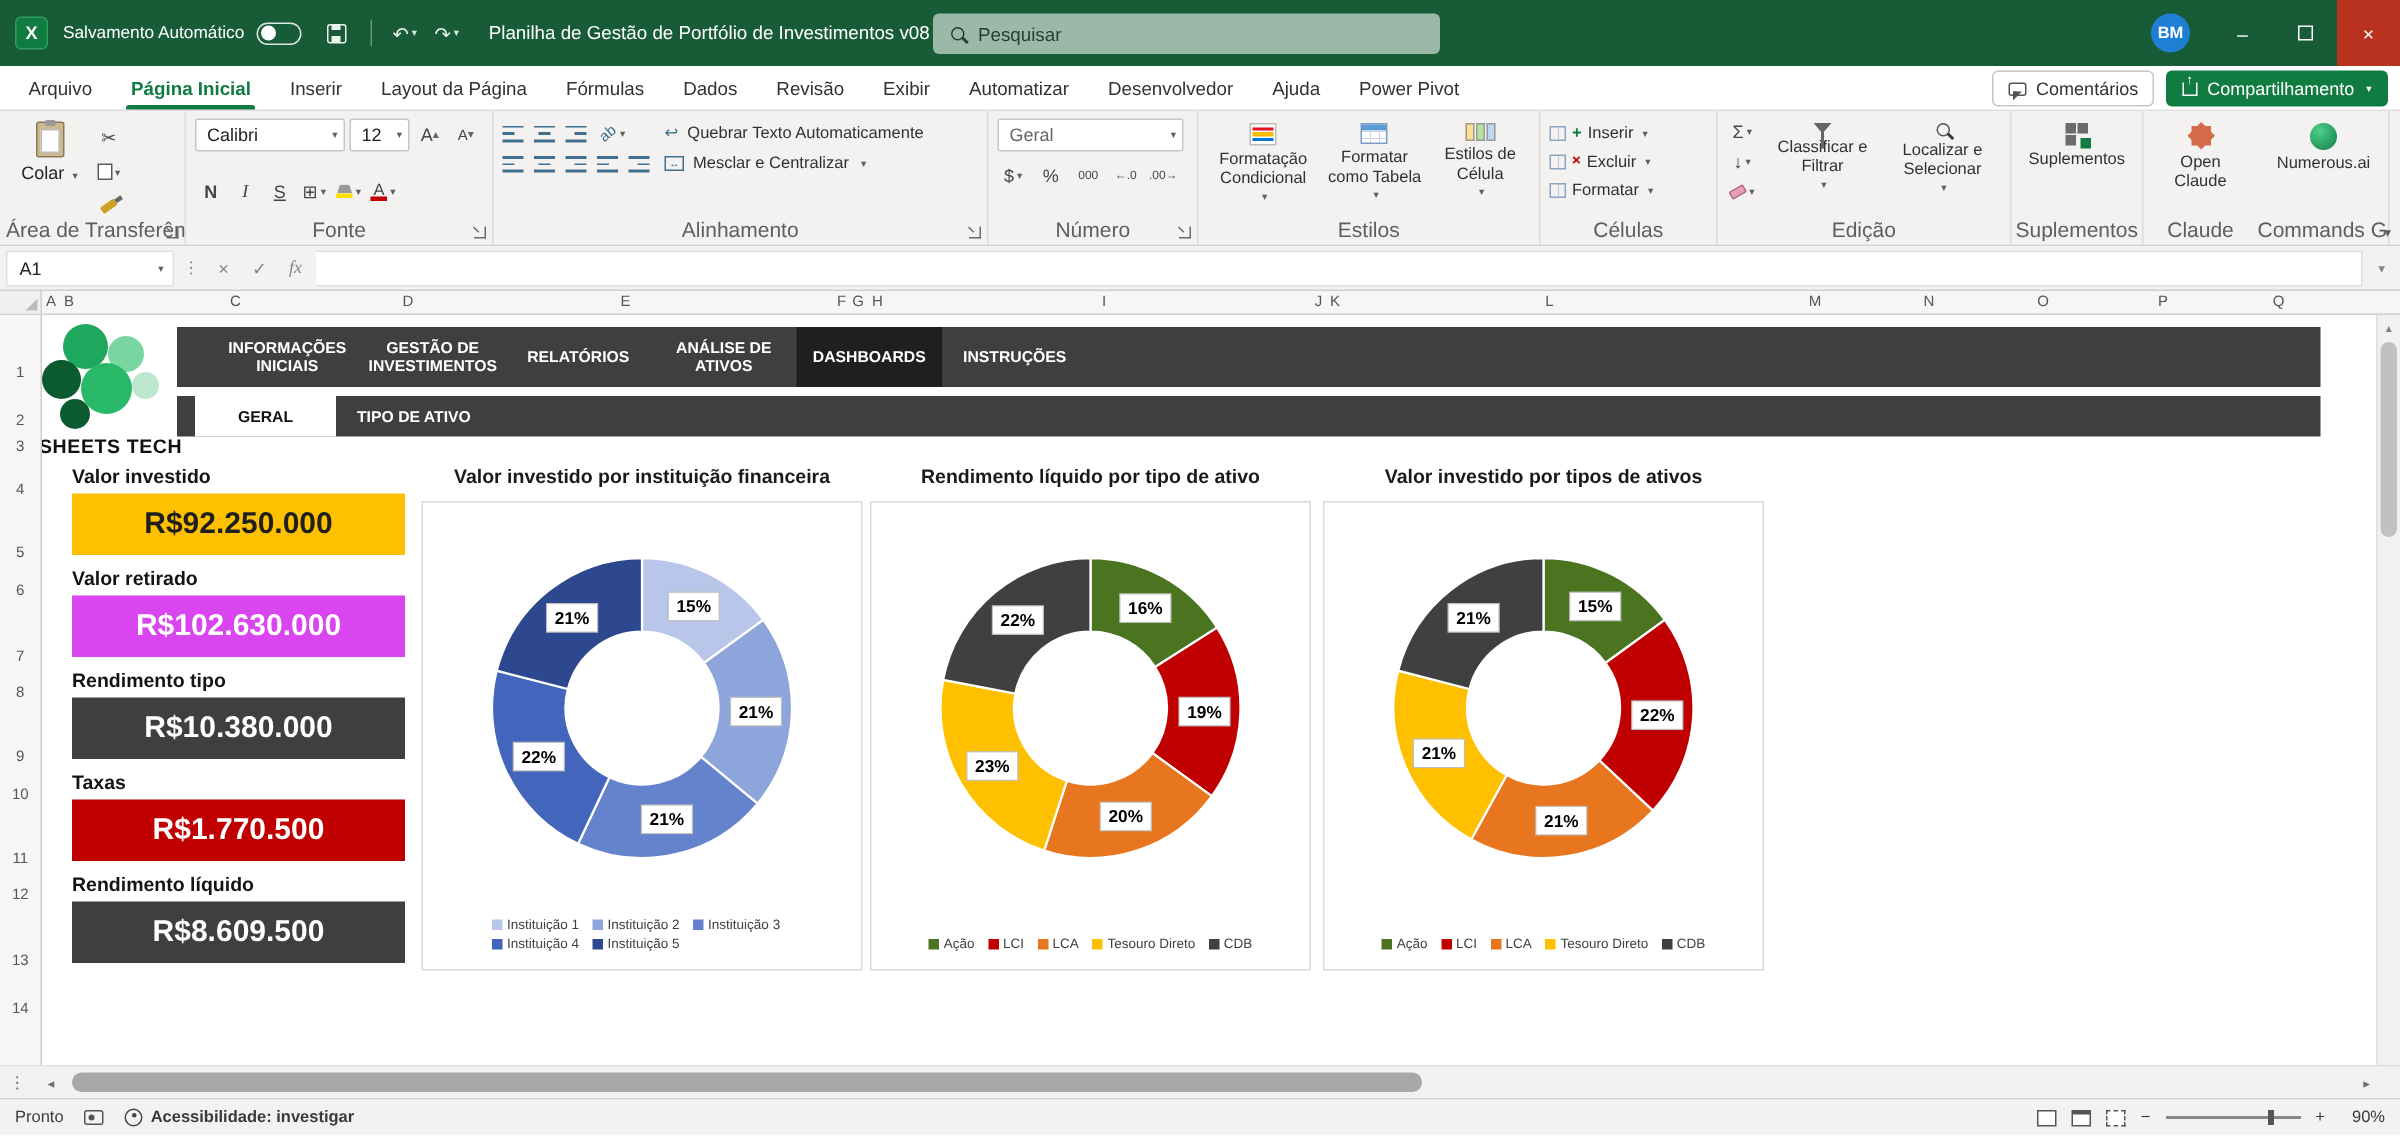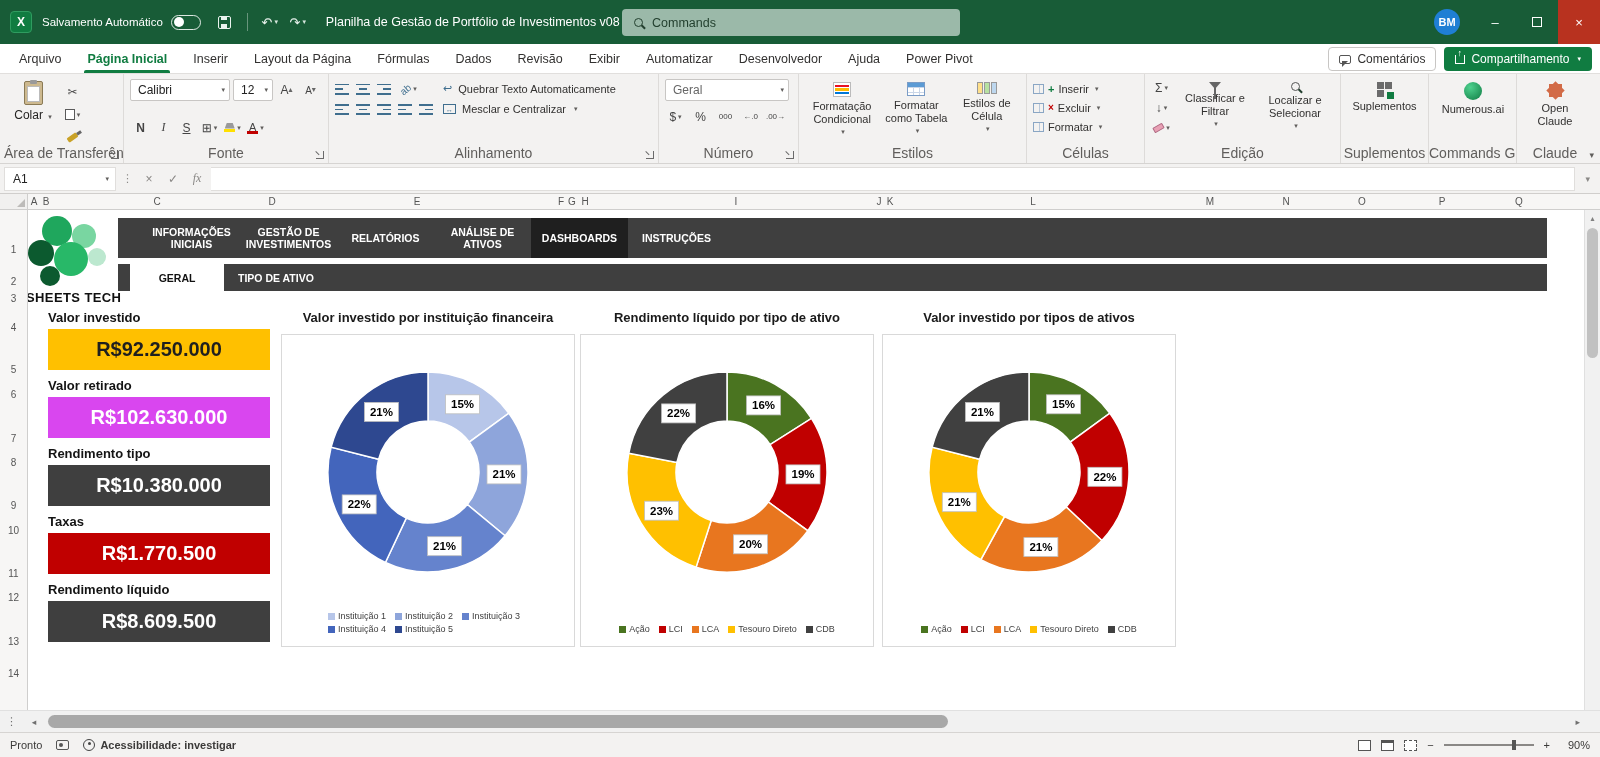--- a/index.html
+++ b/index.html
@@ -176,21 +176,21 @@
     </span>
   <span class="tb-sep"></span>
   <span class="tb-btn">↶<span class="arrow" style="color:#d7e6dd">▾</span></span>
   <span class="tb-btn">↷<span class="arrow" style="color:#d7e6dd">▾</span></span>
   <span class="tb-title">
       <span>Planilha de Gestão de Portfólio de Investimentos v08</span>
       <span style="font-size:8px">▾</span>
     </span>
   <div class="tb-search">
     <span class="mag"></span>
-    <span>Commands</span>
+    <span>Pesquisar</span>
   </div>
   <div class="tb-right">
     <div class="avatar">BM</div>
     <div class="winbtn">–</div>
     <div class="winbtn max">
         <i></i>
       </div>
     <div class="winbtn close">×</div>
   </div>
 </div>
@@ -459,34 +459,34 @@
           <i></i>
           <i></i>
           <i></i>
           <i></i>
         </span>
       <span>Suplementos</span>
     </div>
     <div class="glabel">Suplementos</div>
   </div>
 
+  <div class="rgroup" style="width:76px;border-right:none">
+    <div class="bigbtn" style="width:64px;margin:0 auto">
+      <span class="star8"></span>
+      <span>Open Claude</span>
+    </div>
+    <div class="glabel">Claude</div>
+  </div>
+
   <div class="rgroup" style="width:88px">
     <div class="bigbtn" style="width:76px;margin:0 auto">
       <span class="numerous-ic"></span>
       <span>Numerous.ai</span>
     </div>
     <div class="glabel">Commands Group</div>
-  </div>
-
-  <div class="rgroup" style="width:76px;border-right:none">
-    <div class="bigbtn" style="width:64px;margin:0 auto">
-      <span class="star8"></span>
-      <span>Open Claude</span>
-    </div>
-    <div class="glabel">Claude</div>
   </div>
 
   <span class="collapse-ic">▾</span>
 </div>
 
 <div class="fbar">
   <div class="namebox">
       <span style="flex:1">A1</span>
       <span class="arrow">▾</span>
     </div>

